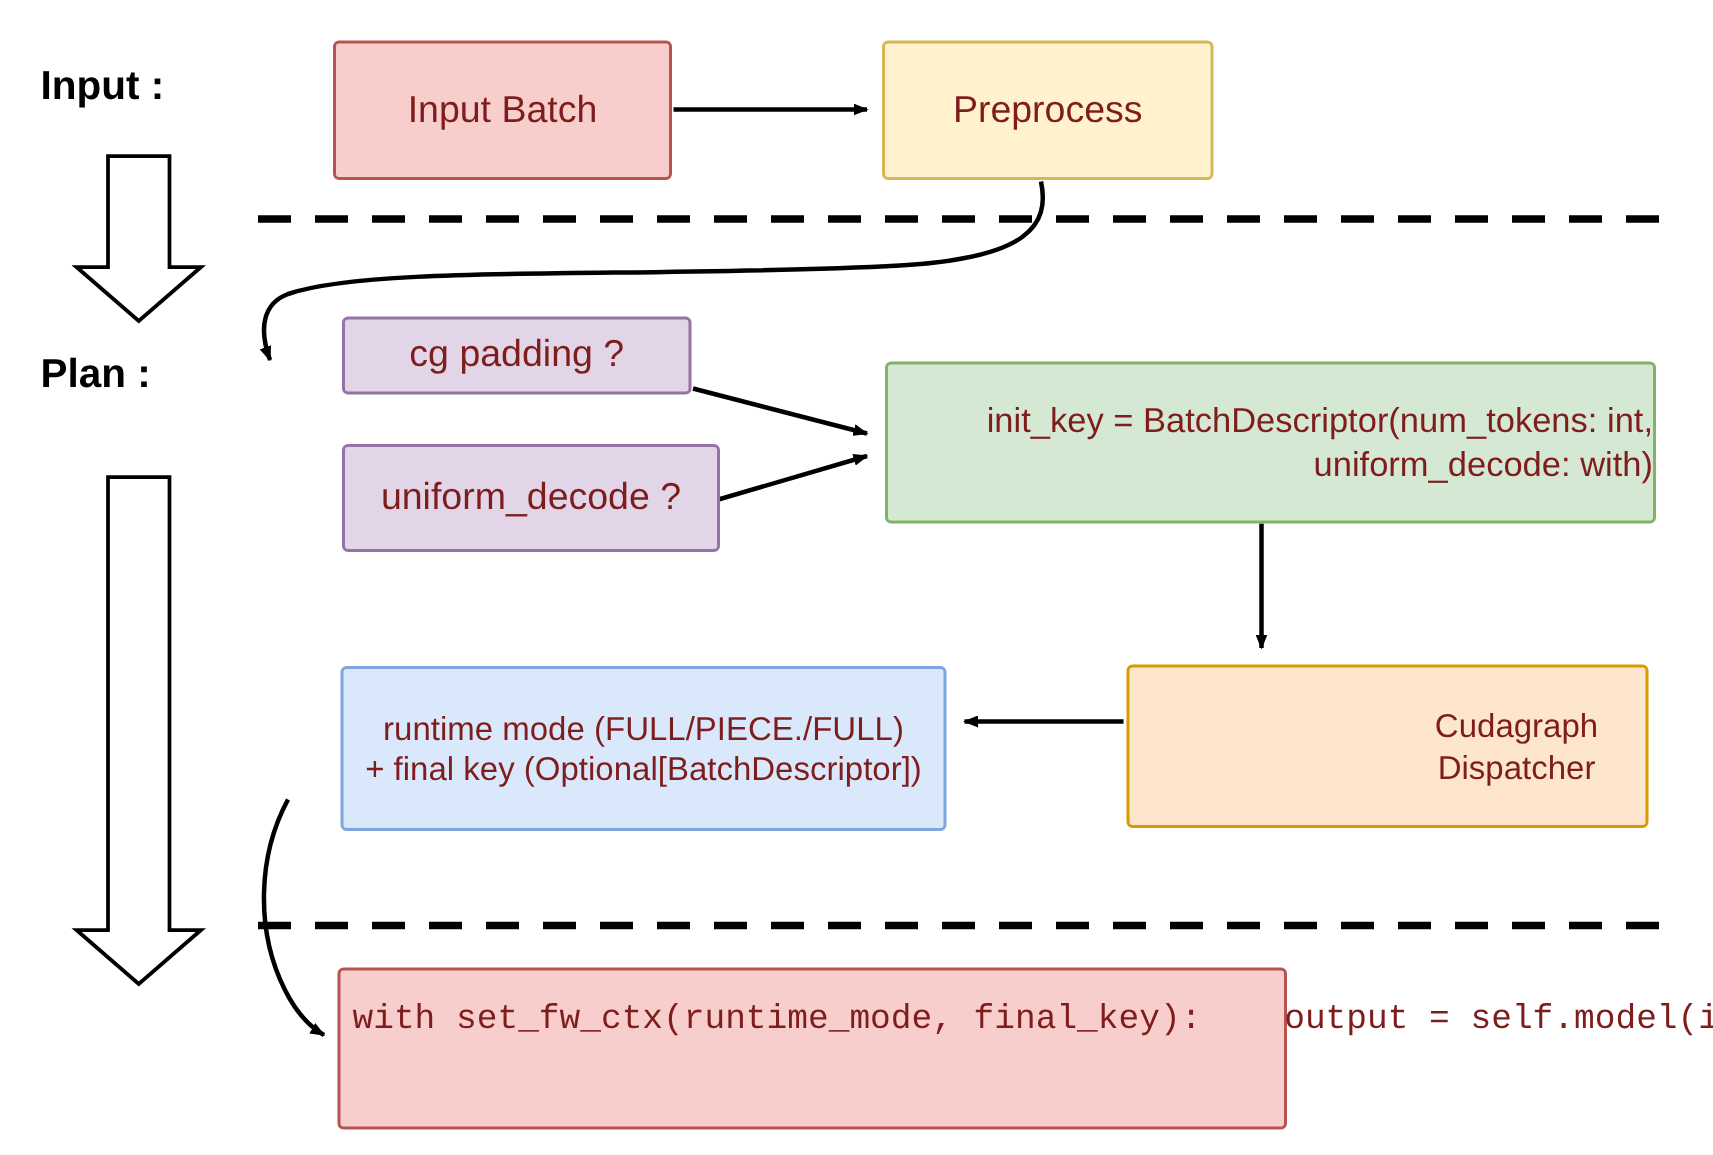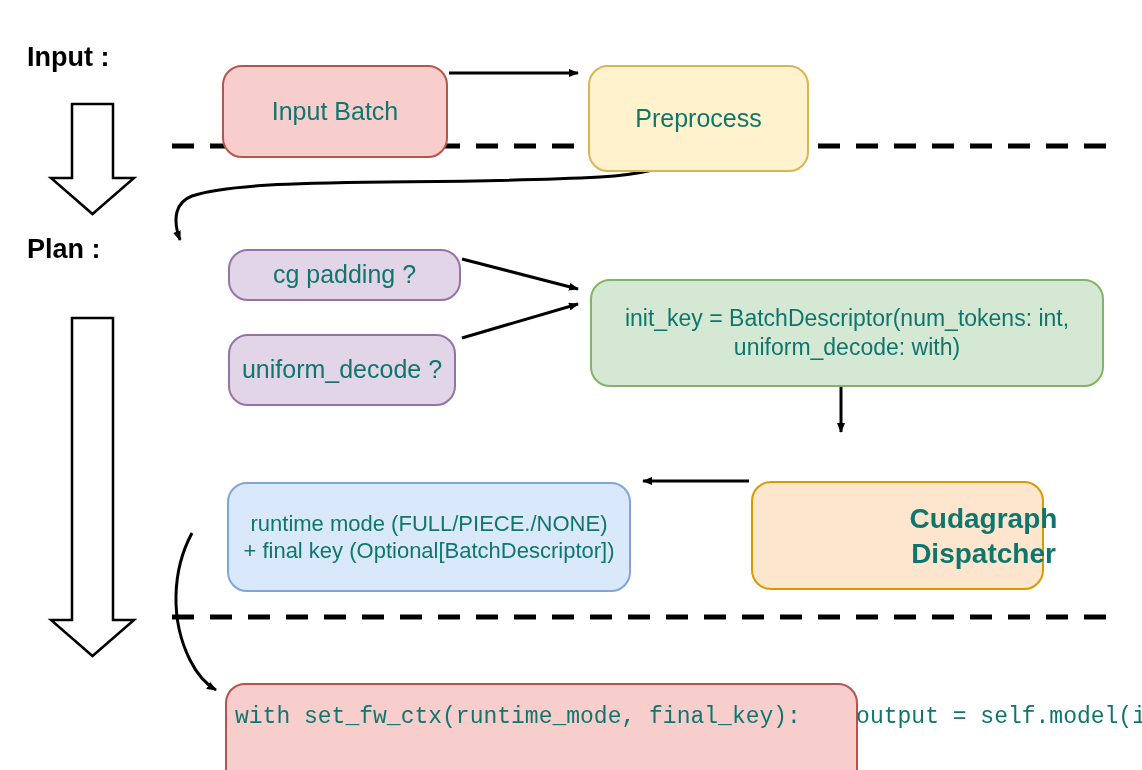--- a/index.html
+++ b/index.html
@@ -19,30 +19,29 @@
     position: absolute;
     left: 0;
     top: 0;
     width: 1142px;
     height: 770px;
     pointer-events: none;
   }
   .node {
     position: absolute;
     box-sizing: border-box;
-    border-radius: 20px;
+    border-radius: 4px;
     border-width: 2px;
     border-style: solid;
     display: flex;
     align-items: center;
     justify-content: center;
     text-align: center;
-    color: #0f766e;
+    color: #7f1d1d;
     line-height: 1.25;
-    margin-top: 38px;
   }
   .stage-label {
     position: absolute;
     font-weight: bold;
     font-size: 27px;
     color: #000000;
     white-space: nowrap;
   }
   .code-node {
     font-family: "Liberation Mono", monospace;
@@ -92,55 +91,55 @@
   <div class="stage-label" style="left:27px; top:42px;">Input :</div>
 
   <div class="stage-label" style="left:27px; top:234px;text-align:center;">Plan :</div>
 
 
   <div class="node" style="left:222px; top:27px; width:226px; height:93px;
               background:#f8cecc; border-color:#b85450; font-size:25px;">
     <span class="node-label">Input Batch</span>
   </div>
 
-  <div class="node" style="left:588px; top:27px; width:221px; height:107px;
+  <div class="node" style="left:588px; top:27px; width:221px; height:93px;
               background:#fff2cc; border-color:#d6b656; font-size:25px;">
     <span class="node-label">Preprocess</span>
   </div>
 
   <div class="node" style="left:228px; top:211px; width:233px; height:52px;
               background:#e1d5e7; border-color:#9673a6; font-size:25px;">
     <span class="node-label">cg padding ?</span>
   </div>
 
-  <div class="node" style="left:228px; top:296px; width:228px; height:72px;
+  <div class="node" style="left:228px; top:296px; width:252px; height:72px;
               background:#e1d5e7; border-color:#9673a6; font-size:25px;">
     <span class="node-label">uniform_decode ?</span>
   </div>
 
   <div class="node" style="left:590px; top:241px; width:514px; height:108px;
               background:#d5e8d4; border-color:#82b366; font-size:23px;
-              flex-direction:column;">
+              flex-direction:column;align-items:flex-end;">
     <span class="node-label">init_key = BatchDescriptor(num_tokens: int,</span>
     <span class="node-label">uniform_decode: with)</span>
   </div>
 
-  <div class="node" style="left:751px; top:443px; width:293px; height:109px;
-              background:#fde6cd; border-color:#d79b00; font-size:28px;
+  <div class="node" style="left:751px; top:443px; width:348px; height:109px;
+              background:#fde6cd; border-color:#d79b00; font-size:22px;
               flex-direction:column; justify-content:center;
-              padding-left:172px; box-sizing:border-box;font-weight:bold;">
+              padding-left:172px; box-sizing:border-box;">
     <span class="node-label">Cudagraph</span>
     <span class="node-label">Dispatcher</span>
   </div>
 
 
   <div class="node" style="left:227px; top:444px; width:404px; height:110px;
               background:#dae8fc; border-color:#7ea6dc; font-size:22px;
               flex-direction:column;">
-    <span class="node-label">runtime mode (FULL/PIECE./NONE)</span>
+    <span class="node-label">runtime mode (FULL/PIECE./FULL)</span>
     <span class="node-label">+ final key (Optional[BatchDescriptor])</span>
   </div>
 
   <div class="node code-node" style="left:225px; top:645px; width:633px; height:108px;
               background:#f8cecc; border-color:#b85450;
               padding:18px 12px 0 8px;">
     <span>with set_fw_ctx(runtime_mode, final_key):</span>
     <span>    output = self.model(input)</span>
   </div>
 

